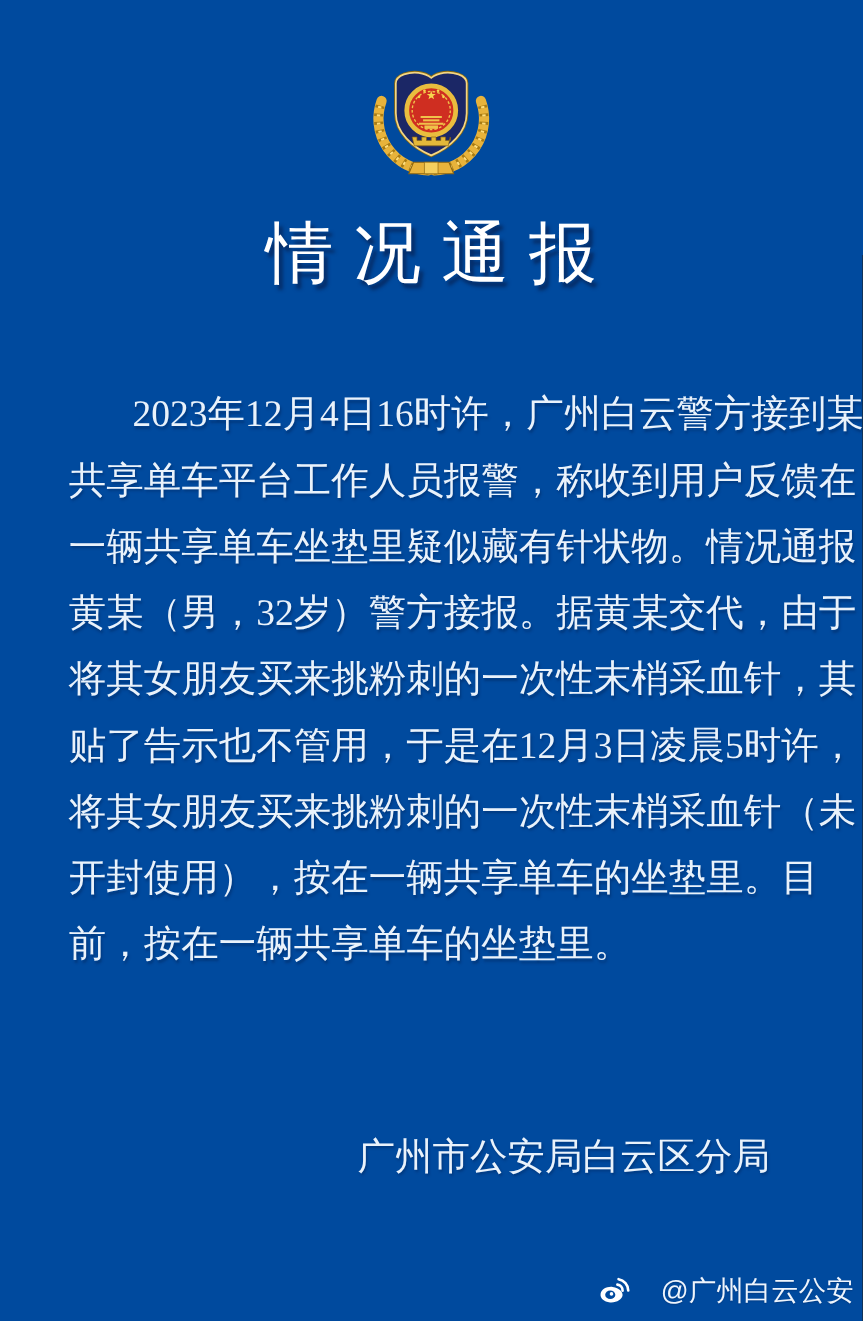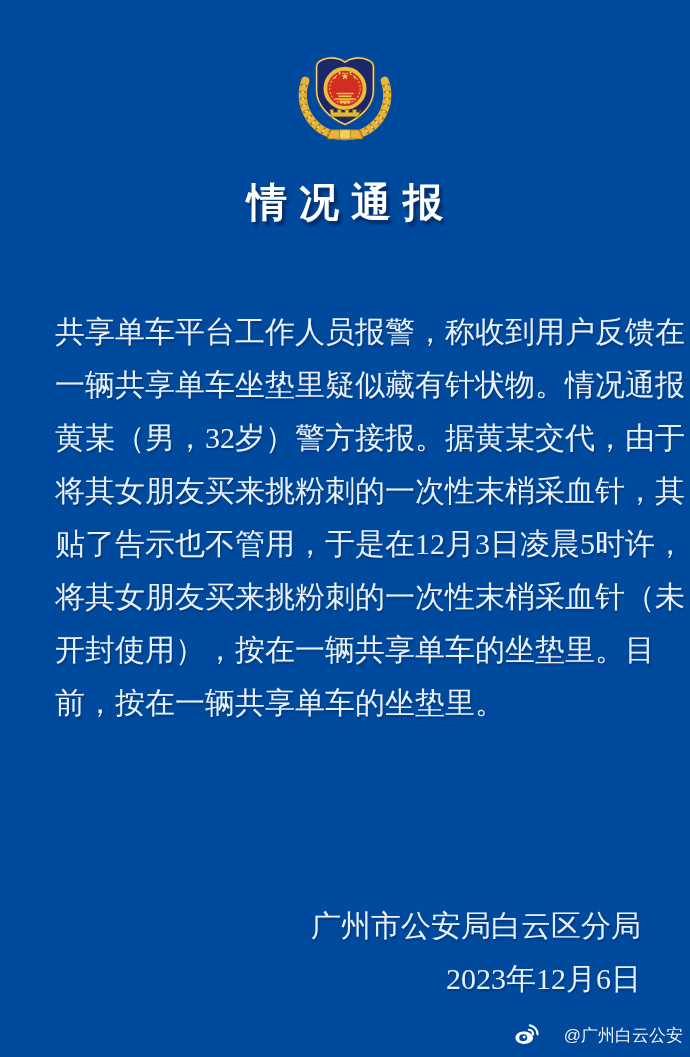--- a/index.html
+++ b/index.html
@@ -19,23 +19,23 @@
     width: 98px;
     height: 96px;
   }
   .title {
     position: absolute;
     left: 0;
     top: 174px;
     width: 100%;
     text-align: center;
     color: #ffffff;
-    font-size: 40px;
+    font-size: 54px;
     line-height: 58px;
-    font-weight: bold;
+    font-weight: normal;
     letter-spacing: 0.3em;
     text-indent: 0.3em;
     text-shadow: 3px 4px 3px rgba(8, 28, 72, 0.65);
     white-space: nowrap;
   }
   .report-body {
     position: absolute;
     left: 55px;
     top: 305px;
     width: 580px;
@@ -49,36 +49,36 @@
     text-align-last: justify;
     white-space: nowrap;
   }
   .report-line.first { text-indent: 1.7em; }
   .report-line.last { text-align-last: left; }
   .signature-block {
     position: absolute;
     left: 261px;
     top: 899px;
     width: 380px;
-    text-align: right;
+    text-align: center;
     color: #e9f2fb;
     font-size: 30px;
     line-height: 53px;
     text-shadow: 1px 2px 2px rgba(0, 25, 70, 0.38);
     white-space: nowrap;
   }
   .watermark {
     position: absolute;
     right: 7px;
     bottom: 9px;
     display: flex;
     align-items: center;
     gap: 24px;
     color: #eef5fd;
-    font-size: 17px;
+    font-size: 22px;
     font-family: "Liberation Sans", sans-serif;
     text-shadow: 0 1px 1px rgba(0, 25, 70, 0.3);
   }
   .watermark svg { display: block; }
 </style>
 </head>
 <body>
 
 <div class="poster">
 
@@ -110,33 +110,33 @@
     <rect x="78" y="87" width="24" height="3" fill="#f0c24a"></rect>
     <rect x="72" y="92" width="36" height="3" fill="#f0c24a"></rect>
     <rect x="80" y="96" width="20" height="5" fill="#f0c24a"></rect>
 
     <path d="M62,113 h7 v5 h7 v-5 h7 v5 h7 v-5 h7 v5 h7 v-5 h7 v5 h7 v-5 l-3,13 h-50 z" fill="#e3b83a" stroke="#8a6410" stroke-width="1"></path>
   </svg>
 
   <div class="title">情况通报</div>
 
   <div class="report-body">
+    <div class="report-line first">2023年12月4日16时许，广州白云警方接到某</div>
     <div class="report-line">共享单车平台工作人员报警，称收到用户反馈在</div>
     <div class="report-line">一辆共享单车坐垫里疑似藏有针状物。情况通报</div>
     <div class="report-line">黄某（男，32岁）警方接报。据黄某交代，由于</div>
     <div class="report-line">将其女朋友买来挑粉刺的一次性末梢采血针，其</div>
     <div class="report-line">贴了告示也不管用，于是在12月3日凌晨5时许，</div>
     <div class="report-line">将其女朋友买来挑粉刺的一次性末梢采血针（未</div>
     <div class="report-line">开封使用），按在一辆共享单车的坐垫里。目</div>
     <div class="report-line last">前，按在一辆共享单车的坐垫里。</div>
   </div>
 
   <div class="signature-block">
     <div>广州市公安局白云区分局</div>
-    <div>2023年12月6日</div>
   </div>
 
   <div class="watermark">
     <svg width="27" height="26" viewBox="0 0 28 26" xmlns="http://www.w3.org/2000/svg" aria-hidden="true">
       <path d="M16.5,7.5 a4.8,4.8 0 0 1 4.3,5" fill="none" stroke="#ffffff" stroke-width="2.2" stroke-linecap="round"></path>
       <path d="M17.5,3 a9.5,9.5 0 0 1 8,9.3" fill="none" stroke="#ffffff" stroke-width="2.2" stroke-linecap="round"></path>
       <path d="M12.6,9.4 C8,8.8 3.4,11.2 2.6,14.9 C1.8,18.7 5.4,21.9 10.4,22.3 C15.8,22.7 20.3,20 20.8,16.4 C21.2,13.6 18.1,10.1 12.6,9.4 Z" fill="#ffffff"></path>
       <ellipse cx="10.6" cy="15.9" rx="4.2" ry="3.6" fill="#004a9e"></ellipse>
       <circle cx="11.6" cy="15.2" r="1.5" fill="#ffffff"></circle>
     </svg>

